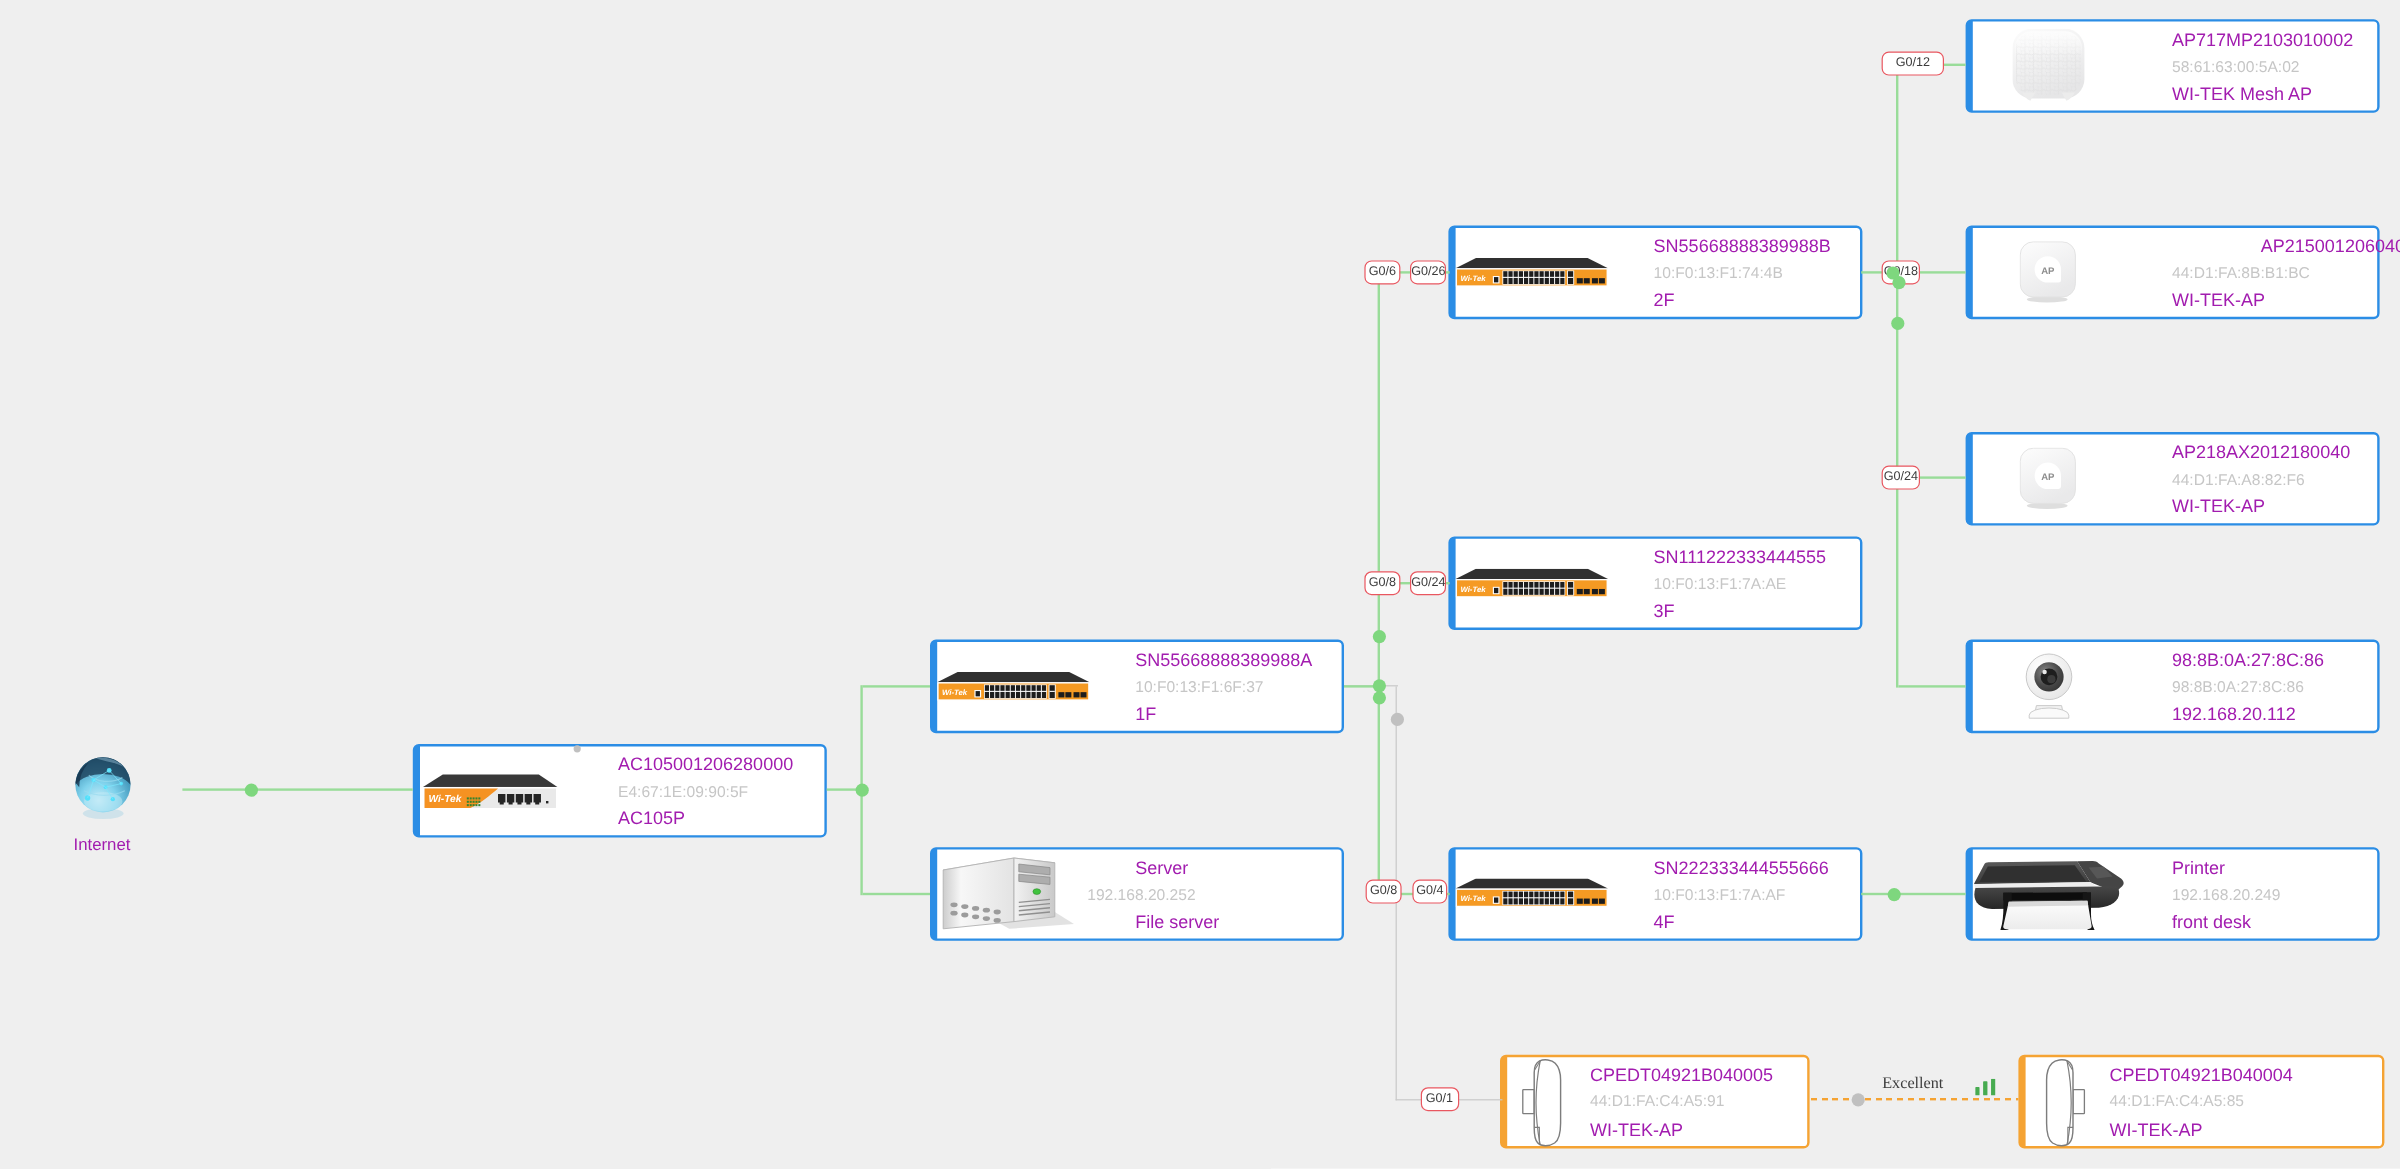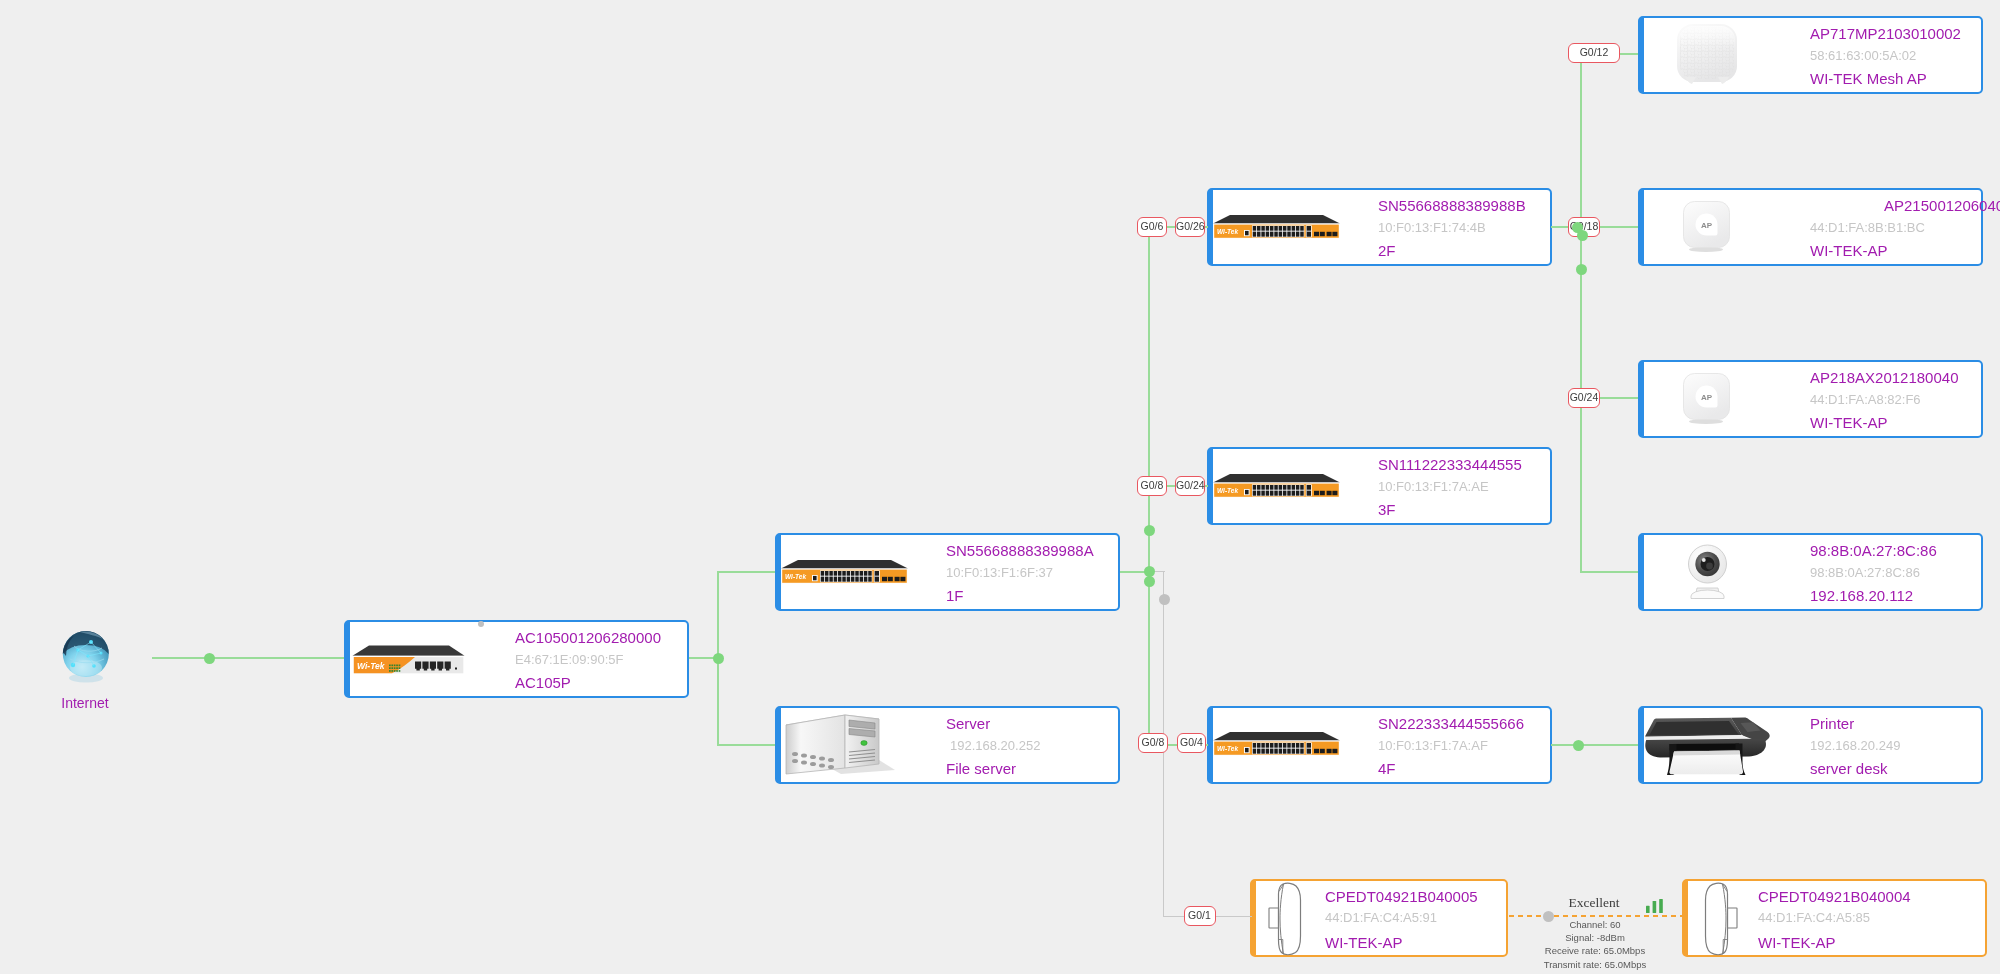--- a/index.html
+++ b/index.html
@@ -69,21 +69,21 @@
 <div class="t2" style="left:515px;top:653px;">E4:67:1E:09:90:5F</div>
 <div class="t3" style="left:515px;top:675px;">AC105P</div>
 
 <div class="node" style="left:775px;top:533px;"></div>
 <div class="t1" style="left:946px;top:543px;">SN55668888389988A</div>
 <div class="t2" style="left:946px;top:566px;">10:F0:13:F1:6F:37</div>
 <div class="t3" style="left:946px;top:588px;">1F</div>
 
 <div class="node" style="left:775px;top:706px;"></div>
 <div class="t1" style="left:946px;top:716px;">Server</div>
-<div class="t2" style="left:950px;top:739px;">192.168.20.252</div>
+<div class="t2" style="left:906px;top:739px;">192.168.20.252</div>
 <div class="t3" style="left:946px;top:761px;">File server</div>
 
 <div class="node" style="left:1207px;top:188px;"></div>
 <div class="t1" style="left:1378px;top:198px;">SN55668888389988B</div>
 <div class="t2" style="left:1378px;top:221px;">10:F0:13:F1:74:4B</div>
 <div class="t3" style="left:1378px;top:243px;">2F</div>
 
 <div class="node" style="left:1207px;top:447px;"></div>
 <div class="t1" style="left:1378px;top:457px;">SN111222333444555</div>
 <div class="t2" style="left:1378px;top:480px;">10:F0:13:F1:7A:AE</div>
@@ -110,21 +110,21 @@
 <div class="t3" style="left:1810px;top:415px;">WI-TEK-AP</div>
 
 <div class="node" style="left:1638px;top:533px;"></div>
 <div class="t1" style="left:1810px;top:543px;">98:8B:0A:27:8C:86</div>
 <div class="t2" style="left:1810px;top:566px;">98:8B:0A:27:8C:86</div>
 <div class="t3" style="left:1810px;top:588px;">192.168.20.112</div>
 
 <div class="node" style="left:1638px;top:706px;"></div>
 <div class="t1" style="left:1810px;top:716px;">Printer</div>
 <div class="t2" style="left:1810px;top:739px;">192.168.20.249</div>
-<div class="t3" style="left:1810px;top:761px;">server desk</div>
+<div class="t3" style="left:1810px;top:761px;">front desk</div>
 
 <div class="node org" style="left:1250px;top:879px;width:258px;"></div>
 <div class="t1" style="left:1325px;top:889px;">CPEDT04921B040005</div>
 <div class="t2" style="left:1325px;top:911px;">44:D1:FA:C4:A5:91</div>
 <div class="t3" style="left:1325px;top:935px;">WI-TEK-AP</div>
 
 <div class="node org" style="left:1682px;top:879px;width:305px;"></div>
 <div class="t1" style="left:1758px;top:889px;">CPEDT04921B040004</div>
 <div class="t2" style="left:1758px;top:911px;">44:D1:FA:C4:A5:85</div>
 <div class="t3" style="left:1758px;top:935px;">WI-TEK-AP</div>
@@ -136,21 +136,20 @@
 <div class="pl" style="left:1175px;top:217px;width:30px;">G0/26</div>
 <div class="pl" style="left:1568px;top:217px;width:32px;">G0/18</div>
 <div class="pl" style="left:1568px;top:388px;width:32px;">G0/24</div>
 <div class="pl" style="left:1137px;top:475.5px;width:30px;">G0/8</div>
 <div class="pl" style="left:1175px;top:475.5px;width:30px;">G0/24</div>
 <div class="pl" style="left:1138px;top:732.5px;width:30px;">G0/8</div>
 <div class="pl" style="left:1177px;top:732.5px;width:29px;">G0/4</div>
 <div class="pl" style="left:1183.5px;top:906px;width:32px;">G0/1</div>
 
 <div class="winfo" style="left:1534px;top:896px;width:120px;font-size:13.5px;color:#3d3d3d;font-family:Liberation Serif, serif;">Excellent</div>
-<div class="winfo" style="left:1515px;top:917.5px;width:160px;">Channel: 60<br>Signal: -8dBm<br>Receive rate: 65.0Mbps<br>Transmit rate: 65.0Mbps</div>
 
 <svg class="svgabs" style="left:60px;top:626px;" width="52" height="58" viewBox="0 0 52 58">
  <defs>
   <radialGradient id="gGl" cx="0.42" cy="0.78" r="0.95">
    <stop offset="0" stop-color="#c8ecf8"></stop>
           <stop offset="0.35" stop-color="#7fd2ec"></stop>
    <stop offset="0.7" stop-color="#3e93b8"></stop>
           <stop offset="1" stop-color="#16344e"></stop>
   </radialGradient>
  </defs>

